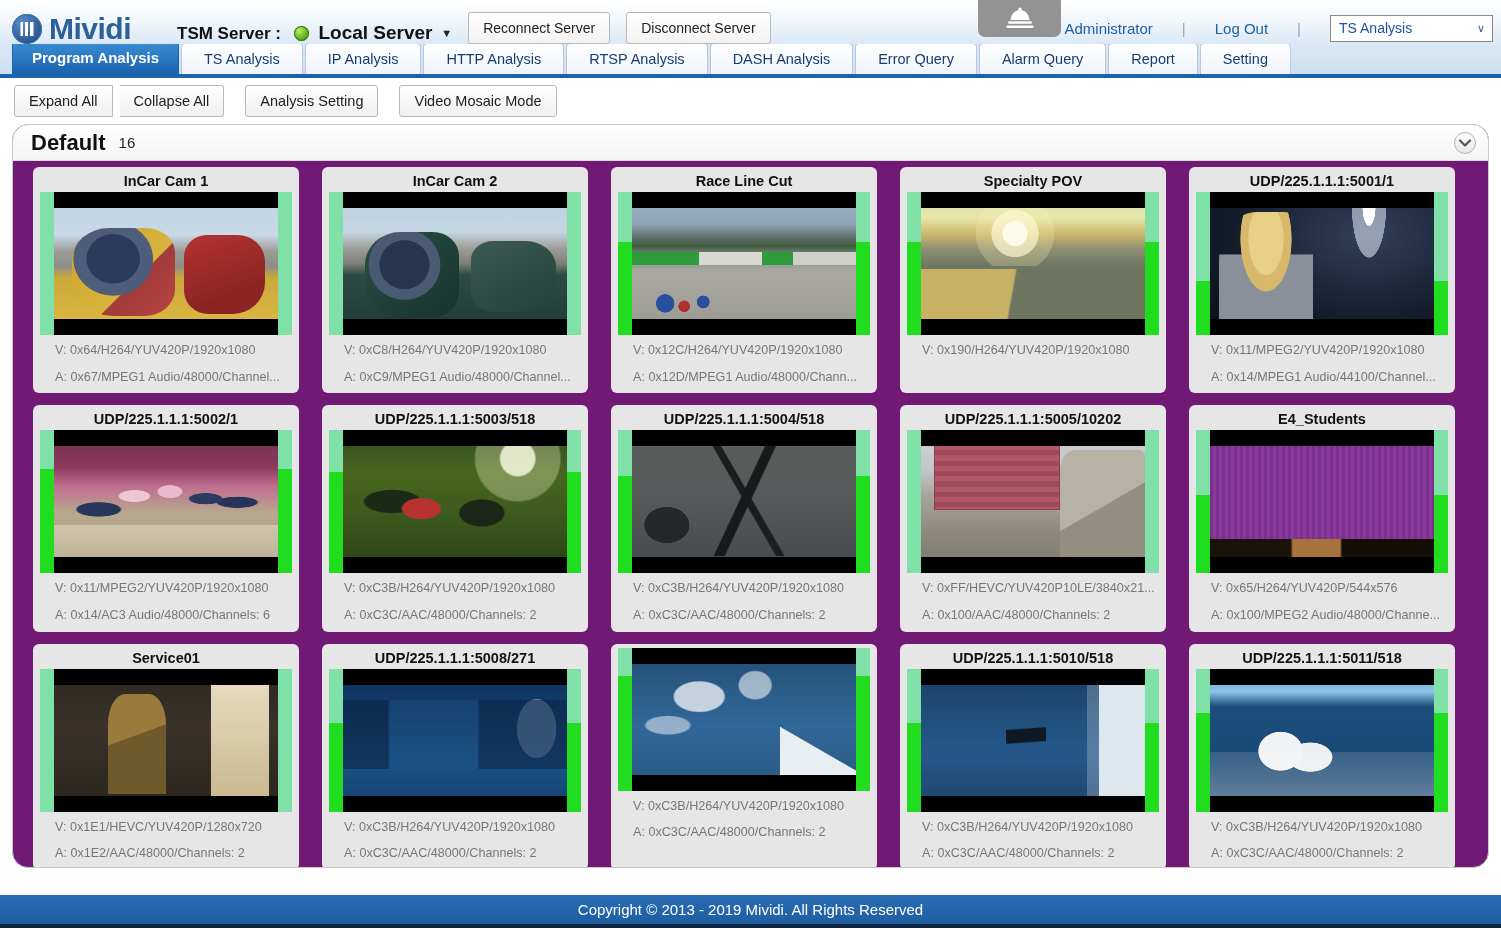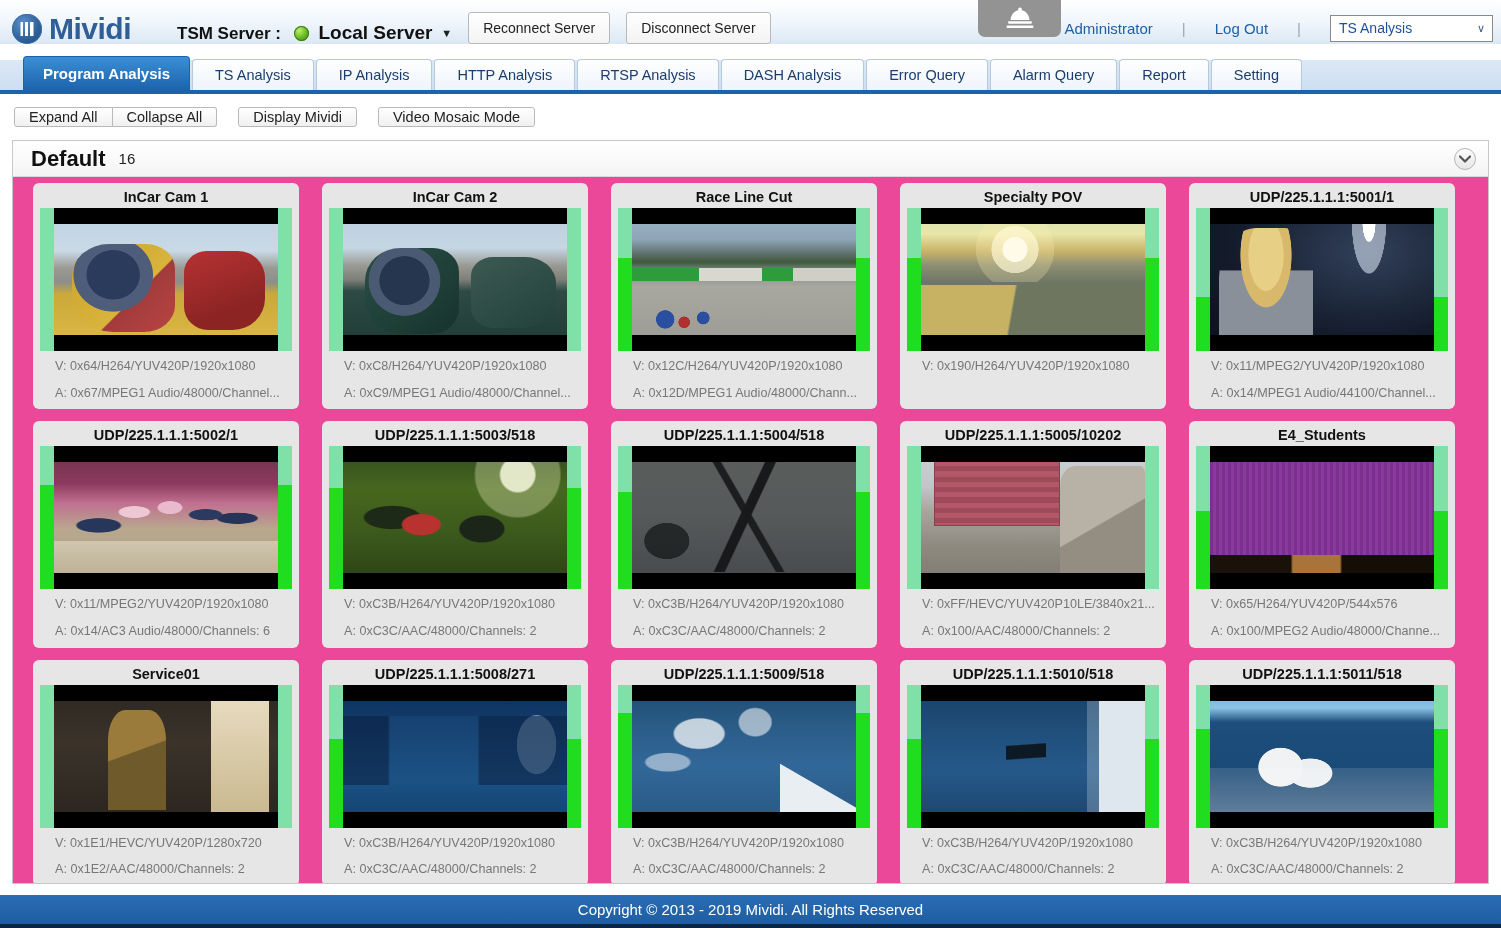--- a/index.html
+++ b/index.html
@@ -99,22 +99,21 @@
     cursor: pointer;
   }
   .hselect .chev { color: #3a5c8a; font-size: 11px; }
 
   
   .tabbar {
     height: 34px;
     background: linear-gradient(to bottom, #dbe8f5, #cddff1);
     border-bottom: 4px solid #1c63ae;
     display: flex; align-items: flex-end;
-    padding-left: 23px;
-    margin-top: 16px;
+    padding-left: 12px;
   }
   .tab {
     height: 31px;
     padding: 0 22px;
     display: flex; align-items: center;
     font-size: 14.5px; color: #1a3d6e;
     background: linear-gradient(to bottom, #ffffff, #eef4fb);
     border: 1px solid #b6c9de;
     border-bottom: none;
     border-radius: 4px 4px 0 0;
@@ -133,38 +132,38 @@
   }
 
   
   .toolbar {
     height: 46px;
     display: flex; align-items: center;
     padding-left: 14px;
     background: #ffffff;
   }
   .tbtn {
-    height: 20px; padding: 0 14px;
+    height: 32px; padding: 0 14px;
     font-size: 14.5px; color: #222;
     background: linear-gradient(to bottom, #ffffff, #f0f0f0);
     border: 1px solid #b9b9b9;
     cursor: pointer;
     font-family: "Liberation Sans", sans-serif;
     white-space: nowrap;
   }
   .tbtn.grp-l { border-radius: 3px 0 0 3px; }
-  .tbtn.grp-r { border-radius: 0 3px 3px 0; border-left: none; }
+  .tbtn.grp-r { border-radius: 0 3px 3px 0; border-left: none; margin-left: 7px; }
   .tbtn.solo { border-radius: 3px; margin-left: 21px; }
 
   
   .panel {
     margin: 0 12px;
     border: 1px solid #c8c8c8;
-    border-radius: 0;
-    background: #ec4899;
+    border-radius: 16px;
+    background: #701a75;
     height: 744px;
     overflow: hidden;
   }
   .panel-head {
     height: 36px;
     display: flex; align-items: center;
     padding: 0 12px 0 18px;
     background: linear-gradient(to bottom, #ffffff, #f4f4f4);
     border-bottom: 1px solid #dadada;
     position: relative;
@@ -409,21 +408,21 @@
     <div class="tab">DASH Analysis</div>
     <div class="tab">Error Query</div>
     <div class="tab">Alarm Query</div>
     <div class="tab">Report</div>
     <div class="tab">Setting</div>
   </div>
 
 <div class="toolbar">
   <button class="tbtn grp-l">Expand All</button>
   <button class="tbtn grp-r">Collapse All</button>
-  <button class="tbtn solo">Display Mividi</button>
+  <button class="tbtn solo">Analysis Setting</button>
   <button class="tbtn solo">Video Mosaic Mode</button>
 </div>
 
 <div class="panel">
   <div class="panel-head">
     <span class="panel-title">Default</span>
     <span class="panel-count">16</span>
     <div class="collapse-circle">
       <svg width="12" height="8" viewBox="0 0 12 8">
         <path d="M1 1.5 L6 6.5 L11 1.5" stroke="#555" stroke-width="2.2" fill="none" stroke-linecap="round" stroke-linejoin="round"></path>
@@ -665,21 +664,20 @@
           </div>
           <div class="bar right">
             <div class="seg-top" style="height:38%;background:#7fe0a8"></div>
             <div class="seg-bot" style="height:62%;background:#20dd20"></div>
           </div>
         </div>
         <div class="card-meta">V: 0xC3B/H264/YUV420P/1920x1080</div>
         <div class="card-meta">A: 0xC3C/AAC/48000/Channels: 2</div>
       </div>
       <div class="card">
-        <div class="card-title">UDP/225.1.1.1:5009/518</div>
         <div class="thumb">
           <div class="bar left">
             <div class="seg-top" style="height:20%;background:#7fe0a8"></div>
             <div class="seg-bot" style="height:80%;background:#20dd20"></div>
           </div>
           <div class="pic">
             <div class="img a-sea1"></div>
             <div class="letterbox-t"></div>
             <div class="letterbox-b"></div>
           </div>

